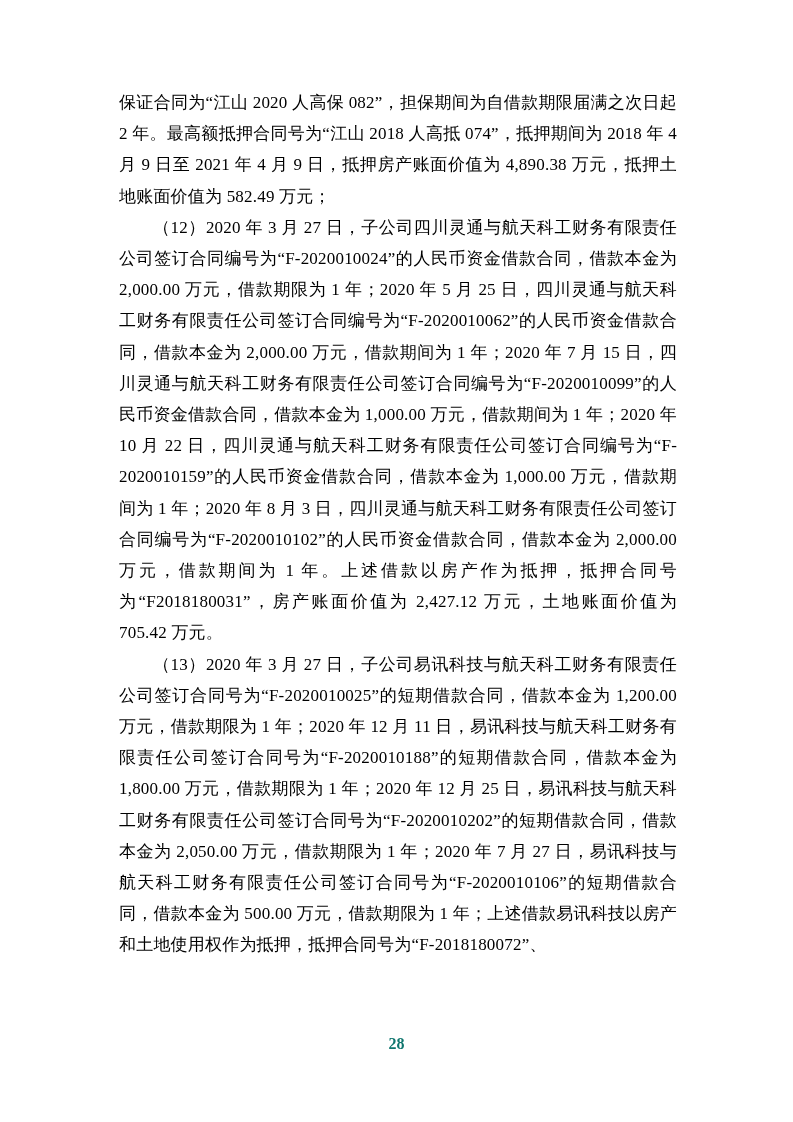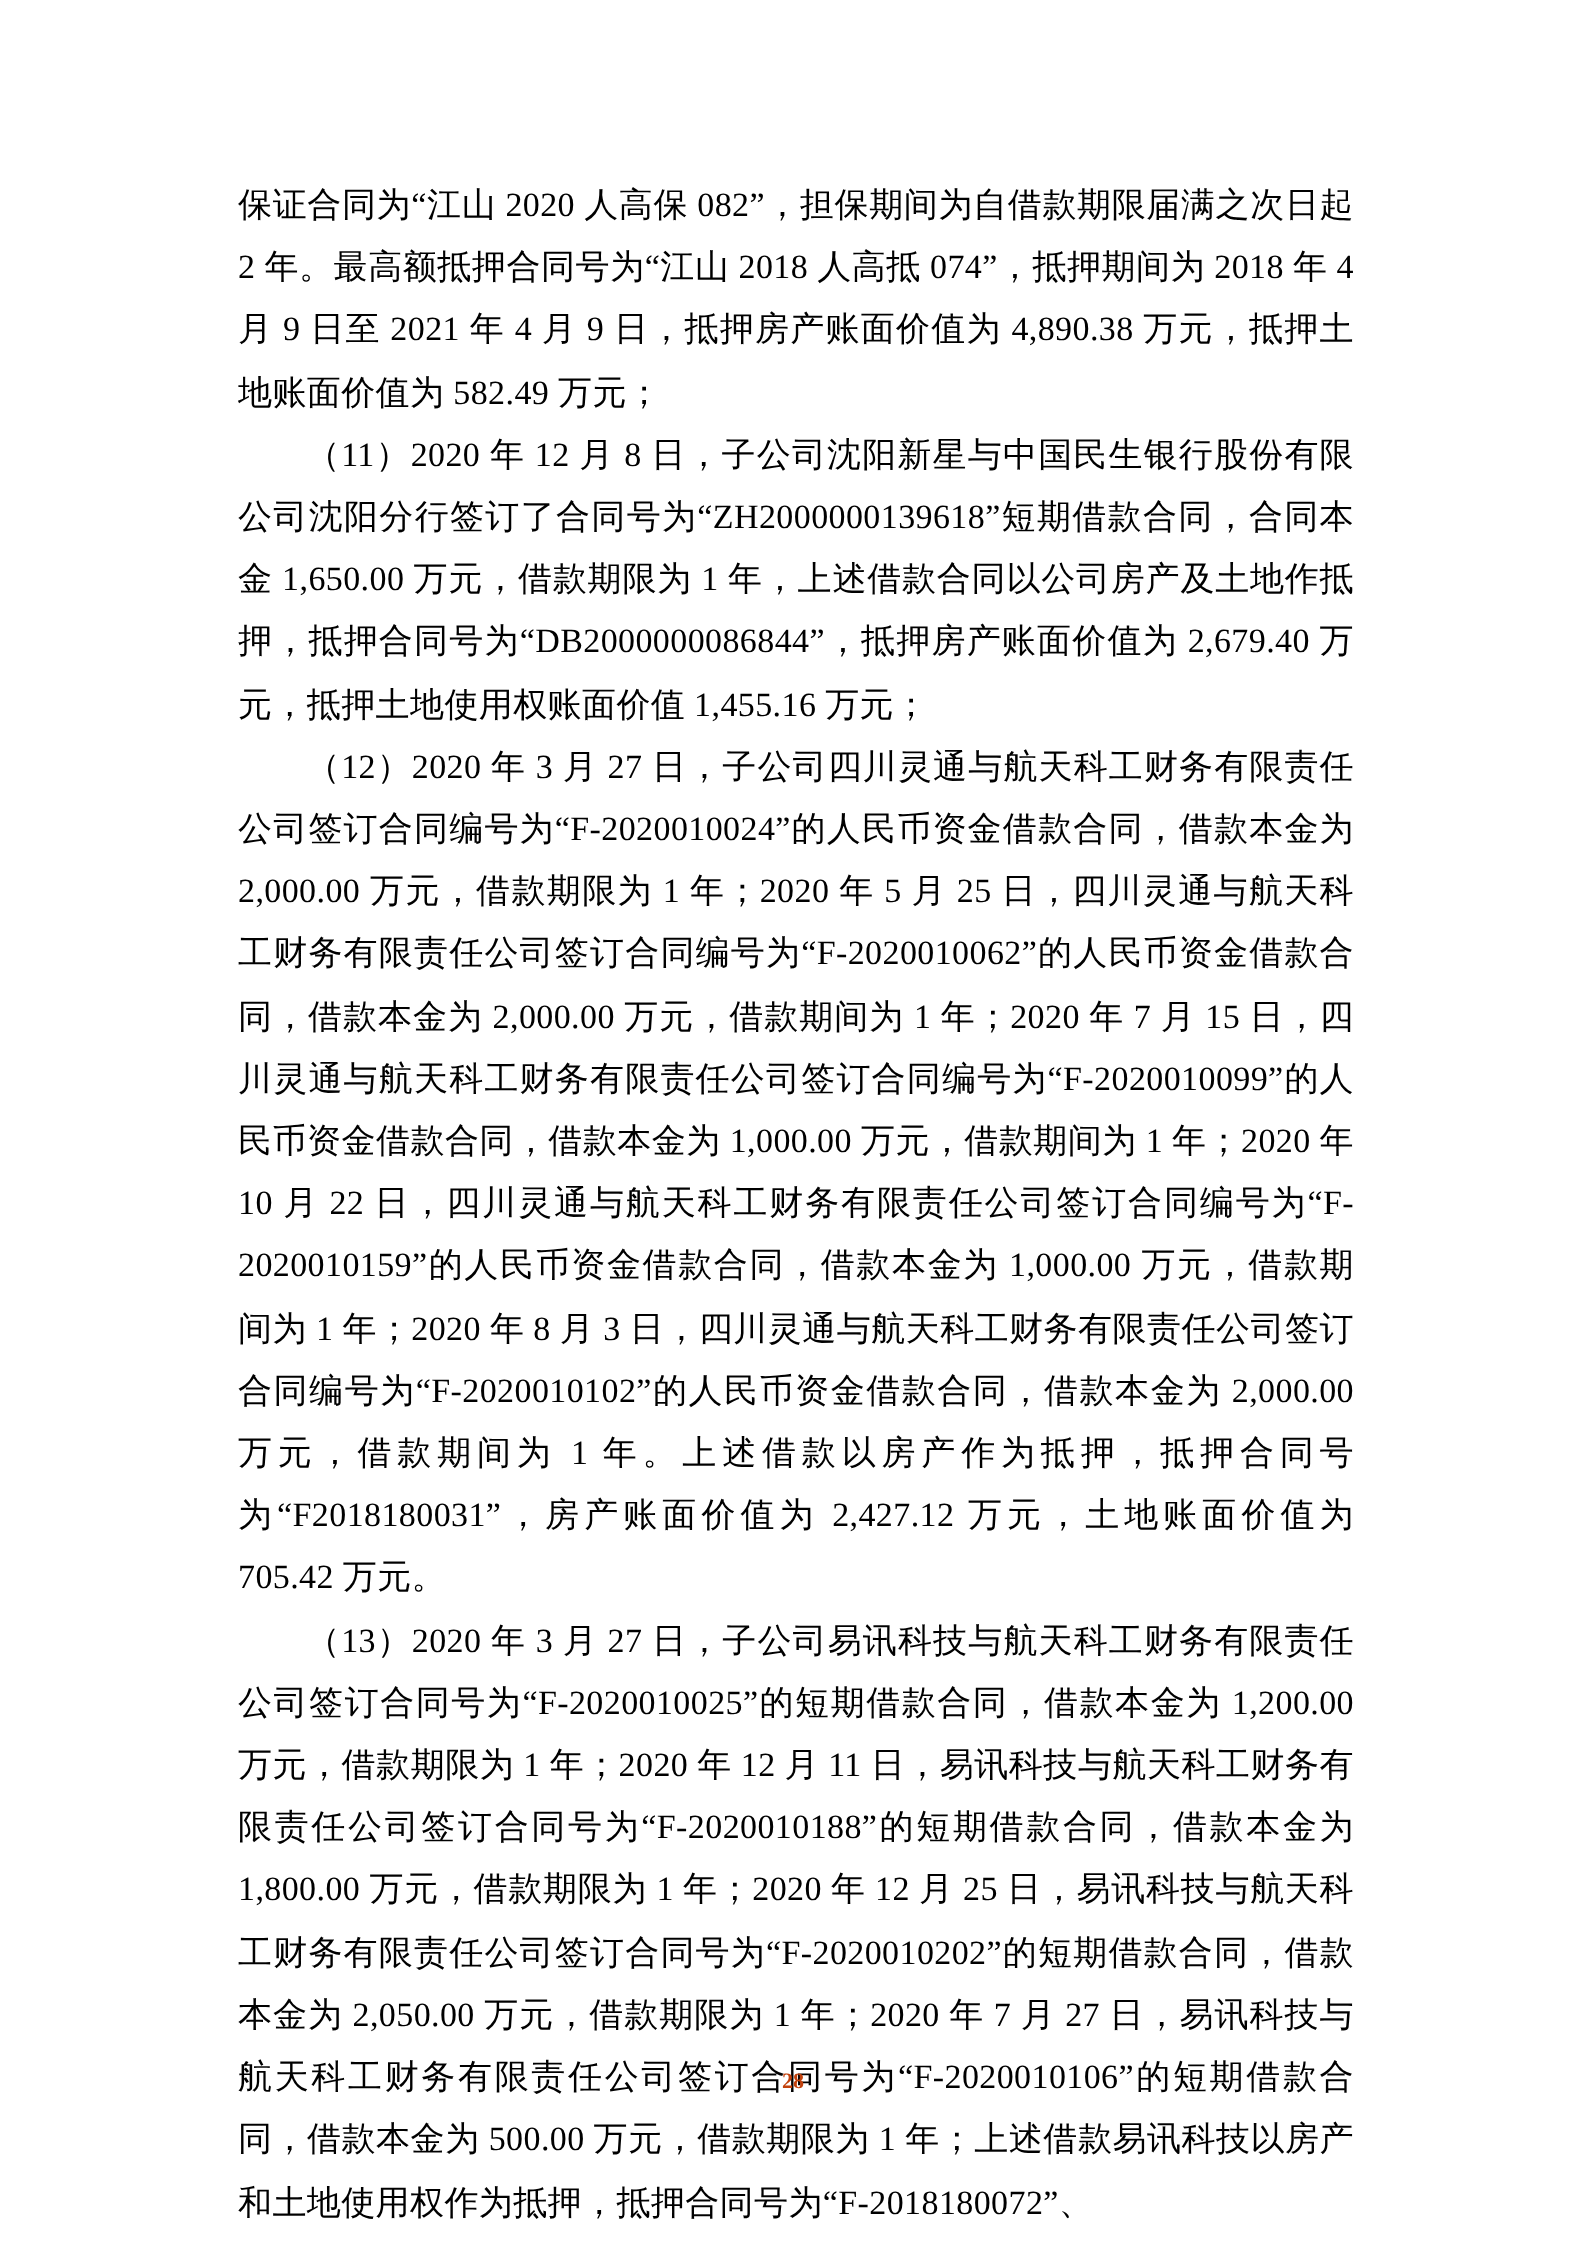--- a/index.html
+++ b/index.html
@@ -34,30 +34,29 @@
   }
   .para.no-indent {
     text-indent: 0;
   }
   .page-number {
     position: absolute;
     top: 1035px;
     left: 0;
     width: 100%;
     text-align: center;
-    font-size: 11px;
+    font-size: 16px;
     font-weight: 600;
     font-family: "Liberation Serif", "DejaVu Serif", serif;
-    color: #c2410c;
+    color: #0f766e;
   }
 </style>
 </head>
 <body>
 
 <div class="page">
   <div class="content">
     <p class="para no-indent">保证合同为“江山 2020 人高保 082”，担保期间为自借款期限届满之次日起 2 年。最高额抵押合同号为“江山 2018 人高抵 074”，抵押期间为 2018 年 4 月 9 日至 2021 年 4 月 9 日，抵押房产账面价值为 4,890.38 万元，抵押土地账面价值为 582.49 万元；</p>
-    <p class="para">（11）2020 年 12 月 8 日，子公司沈阳新星与中国民生银行股份有限公司沈阳分行签订了合同号为“ZH2000000139618”短期借款合同，合同本金 1,650.00 万元，借款期限为 1 年，上述借款合同以公司房产及土地作抵押，抵押合同号为“DB2000000086844”，抵押房产账面价值为 2,679.40 万元，抵押土地使用权账面价值 1,455.16 万元；</p>
     <p class="para">（12）2020 年 3 月 27 日，子公司四川灵通与航天科工财务有限责任公司签订合同编号为“F-2020010024”的人民币资金借款合同，借款本金为 2,000.00 万元，借款期限为 1 年；2020 年 5 月 25 日，四川灵通与航天科工财务有限责任公司签订合同编号为“F-2020010062”的人民币资金借款合同，借款本金为 2,000.00 万元，借款期间为 1 年；2020 年 7 月 15 日，四川灵通与航天科工财务有限责任公司签订合同编号为“F-2020010099”的人民币资金借款合同，借款本金为 1,000.00 万元，借款期间为 1 年；2020 年 10 月 22 日，四川灵通与航天科工财务有限责任公司签订合同编号为“F-2020010159”的人民币资金借款合同，借款本金为 1,000.00 万元，借款期间为 1 年；2020 年 8 月 3 日，四川灵通与航天科工财务有限责任公司签订合同编号为“F-2020010102”的人民币资金借款合同，借款本金为 2,000.00 万元，借款期间为 1 年。上述借款以房产作为抵押，抵押合同号为“F2018180031”，房产账面价值为 2,427.12 万元，土地账面价值为 705.42 万元。</p>
     <p class="para">（13）2020 年 3 月 27 日，子公司易讯科技与航天科工财务有限责任公司签订合同号为“F-2020010025”的短期借款合同，借款本金为 1,200.00 万元，借款期限为 1 年；2020 年 12 月 11 日，易讯科技与航天科工财务有限责任公司签订合同号为“F-2020010188”的短期借款合同，借款本金为 1,800.00 万元，借款期限为 1 年；2020 年 12 月 25 日，易讯科技与航天科工财务有限责任公司签订合同号为“F-2020010202”的短期借款合同，借款本金为 2,050.00 万元，借款期限为 1 年；2020 年 7 月 27 日，易讯科技与航天科工财务有限责任公司签订合同号为“F-2020010106”的短期借款合同，借款本金为 500.00 万元，借款期限为 1 年；上述借款易讯科技以房产和土地使用权作为抵押，抵押合同号为“F-2018180072”、</p>
   </div>
   <div class="page-number">28</div>
 </div>
 
 </body></html>

